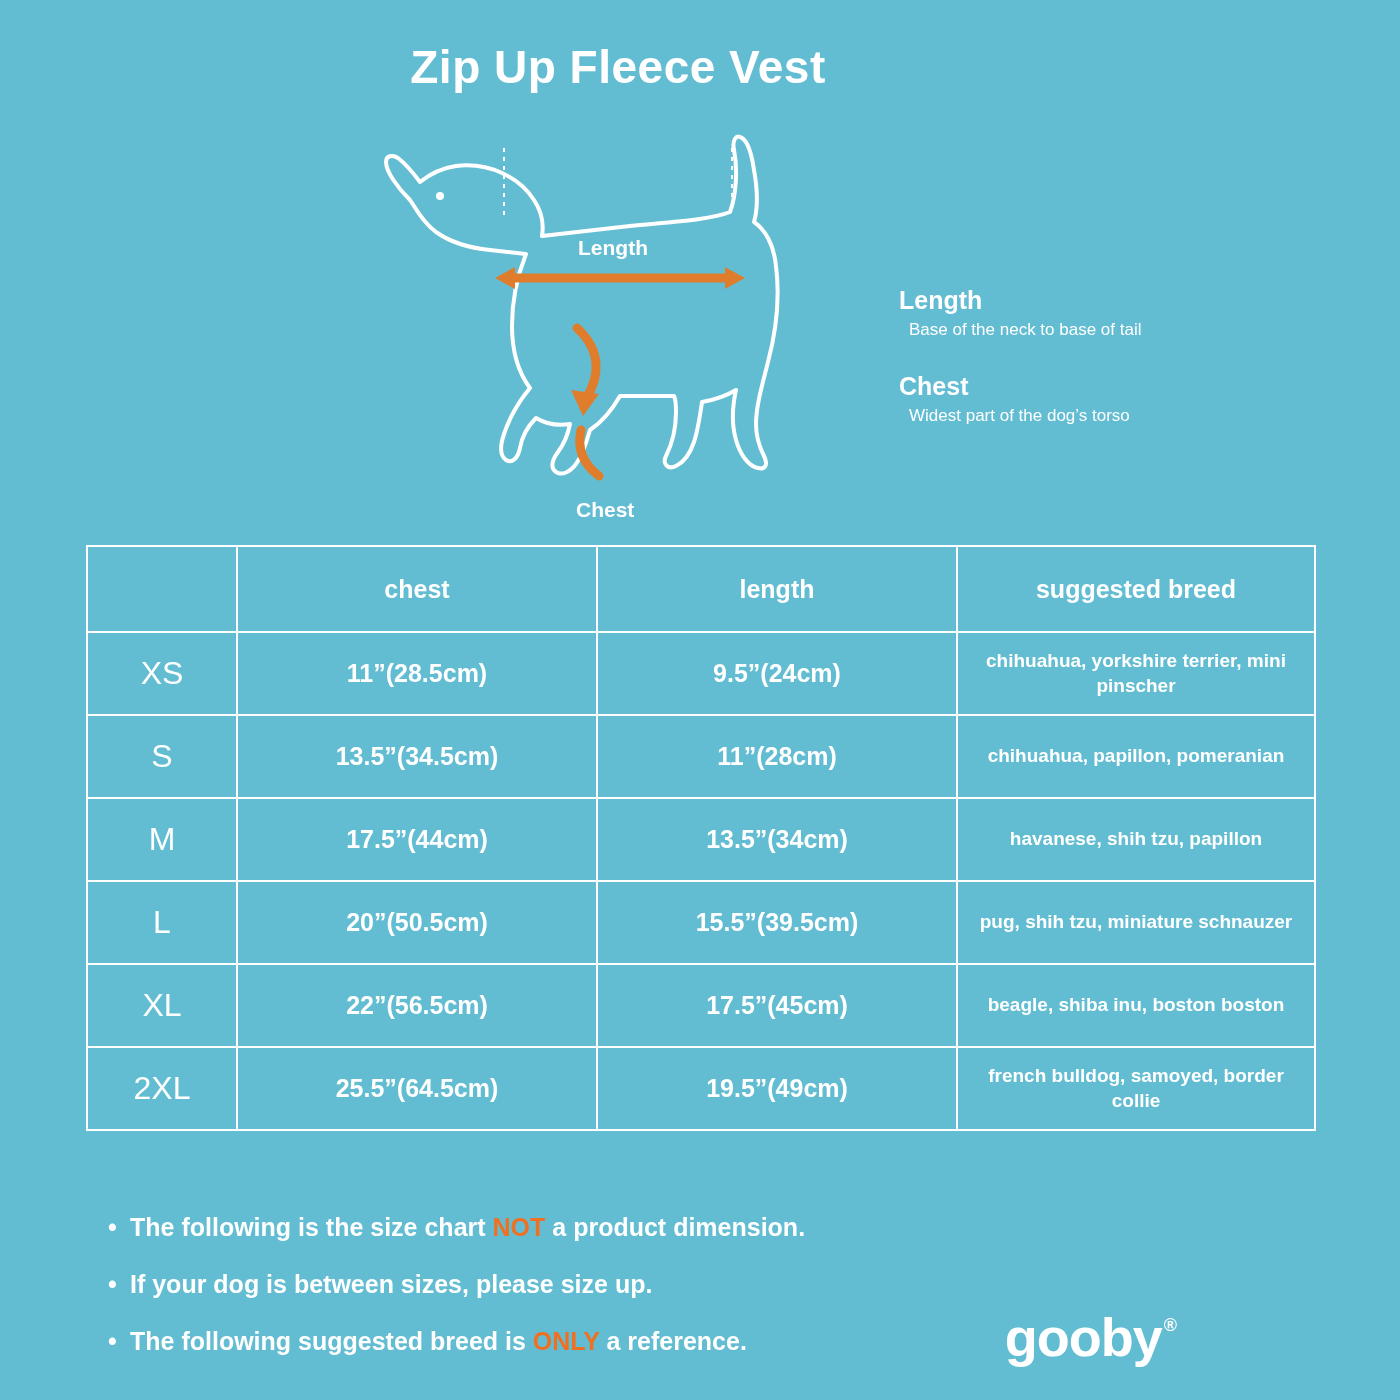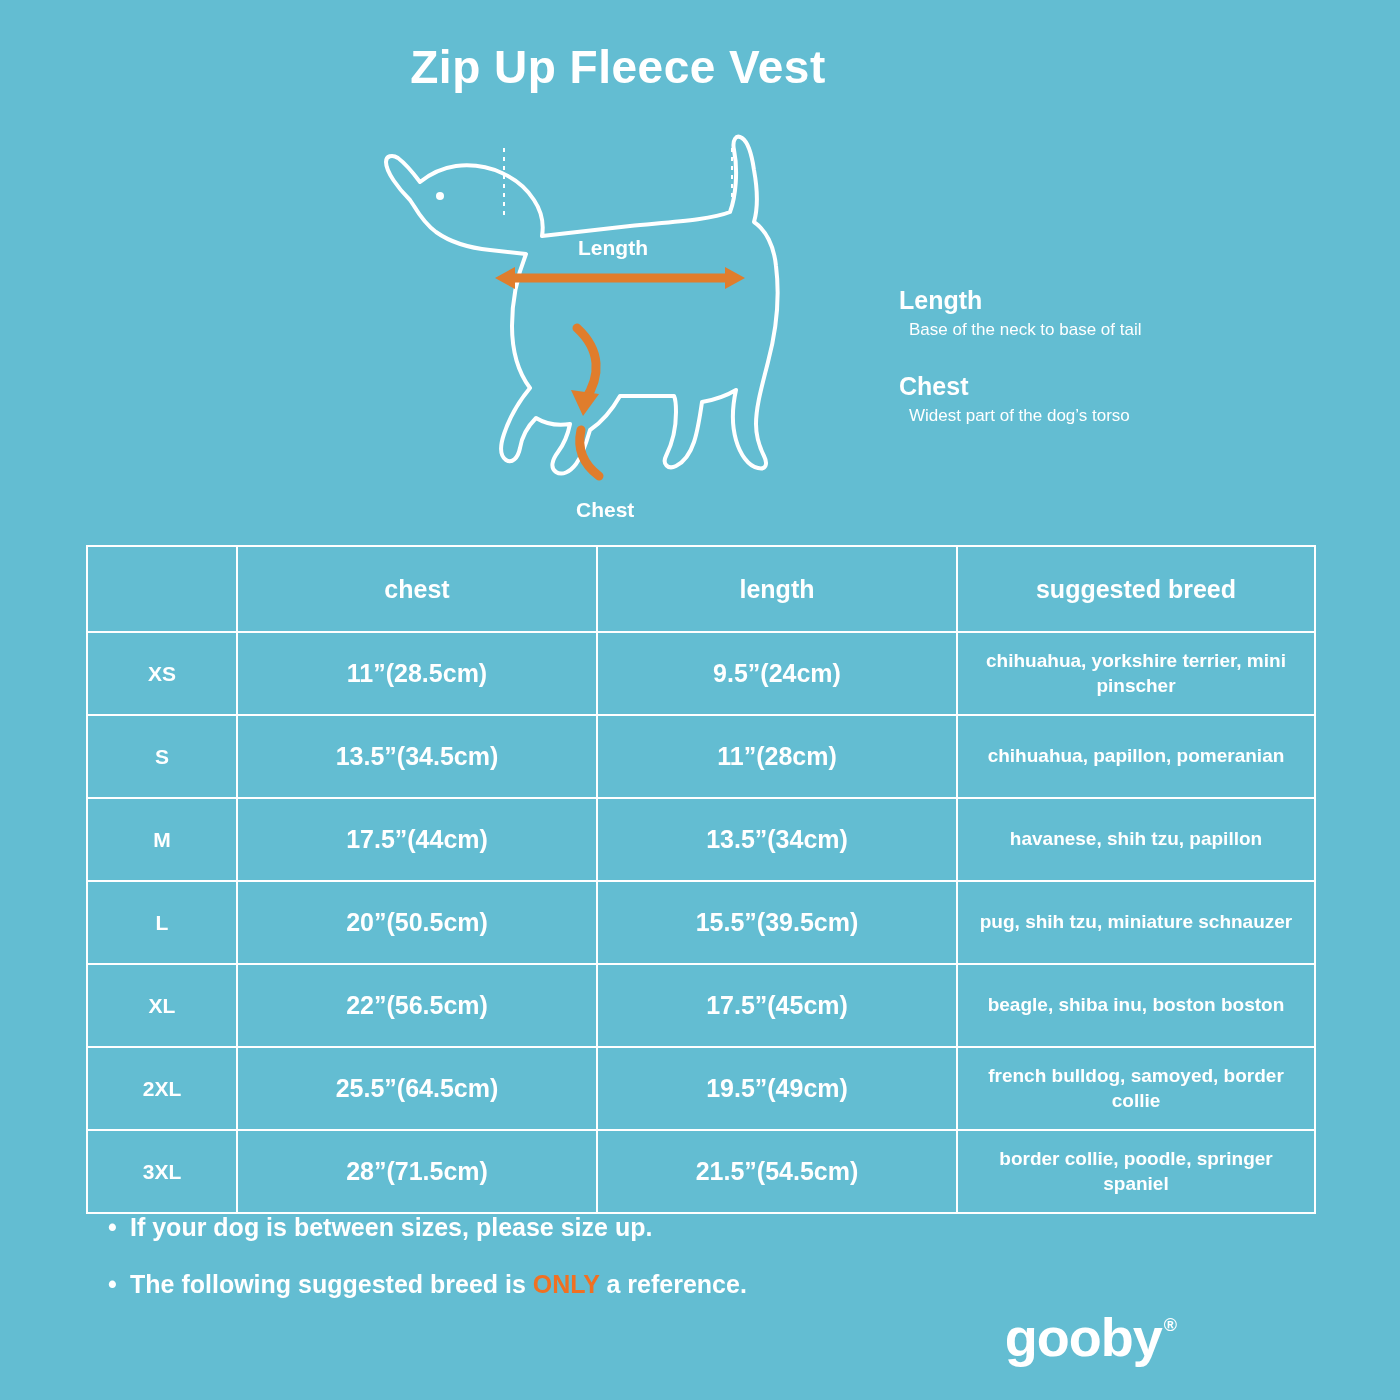--- a/index.html
+++ b/index.html
@@ -93,22 +93,22 @@
     text-align: center;
     vertical-align: middle;
     color: #ffffff;
   }
   table.size-chart th {
     font-size: 25px;
     font-weight: bold;
     height: 82px;
   }
   td.size-cell {
-    font-size: 21px;
-    font-weight: bold;
+    font-size: 32px;
+    font-weight: normal;
     height: 79px;
   }
   td.meas-cell {
     font-size: 25px;
     font-weight: bold;
   }
   td.breed-cell {
     font-size: 19px;
     font-weight: bold;
     line-height: 1.3;
@@ -288,31 +288,28 @@
           <td class="meas-cell">22”(56.5cm)</td>
           <td class="meas-cell">17.5”(45cm)</td>
           <td class="breed-cell">beagle, shiba inu, boston boston</td>
         </tr>
         <tr>
           <td class="size-cell">2XL</td>
           <td class="meas-cell">25.5”(64.5cm)</td>
           <td class="meas-cell">19.5”(49cm)</td>
           <td class="breed-cell">french bulldog, samoyed, border collie</td>
         </tr>
-        <tr>
-          <td class="size-cell">3XL</td>
-          <td class="meas-cell">28”(71.5cm)</td>
-          <td class="meas-cell">21.5”(54.5cm)</td>
-          <td class="breed-cell">border collie, poodle, springer spaniel</td>
-        </tr>
       </tbody>
     </table>
   </div>
 
   <div class="notes">
+    <div class="note">
+      <span class="bullet">•</span><span>The following is  the size chart </span><span class="hl">NOT</span><span> a product dimension.</span>
+    </div>
     <div class="note">
       <span class="bullet">•</span><span>If your dog is between sizes, please size up.</span><span class="hl"></span><span></span>
     </div>
     <div class="note">
       <span class="bullet">•</span><span>The following suggested breed is </span><span class="hl">ONLY</span><span> a reference.</span>
     </div>
   </div>
 
   <div class="logo">
     <span>gooby</span><span class="reg">®</span>

